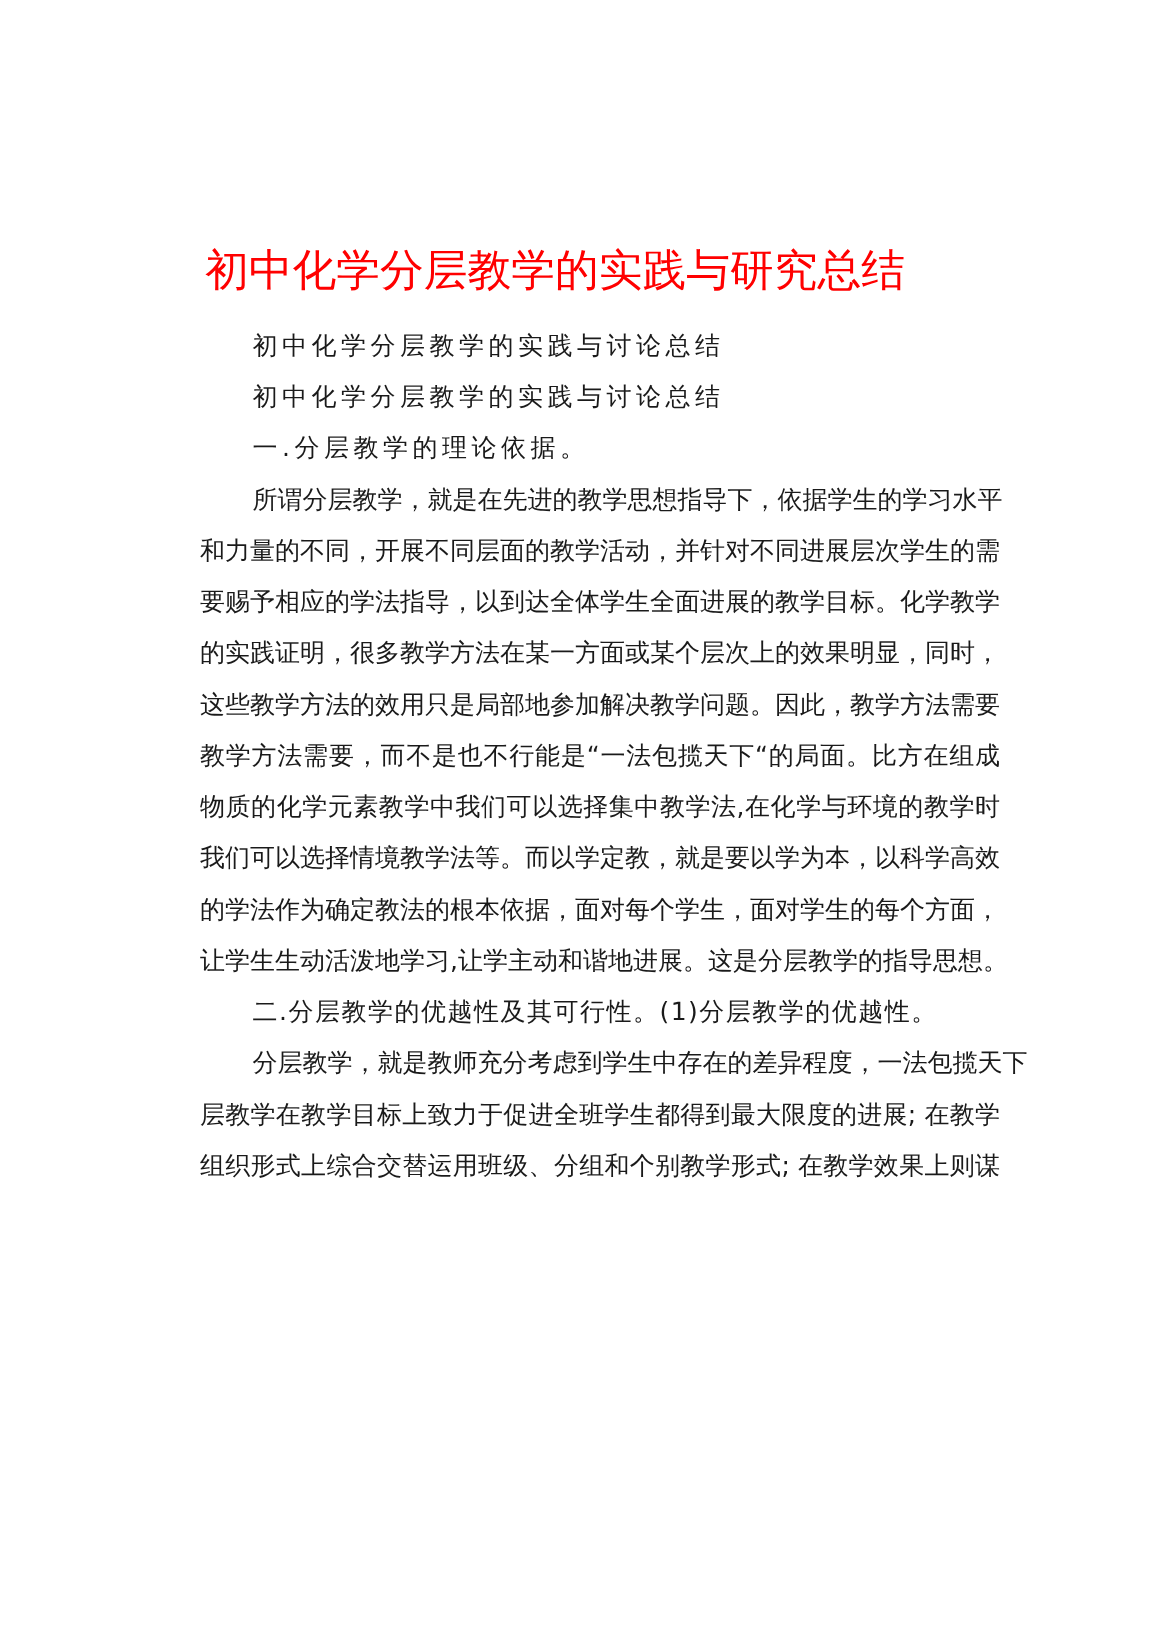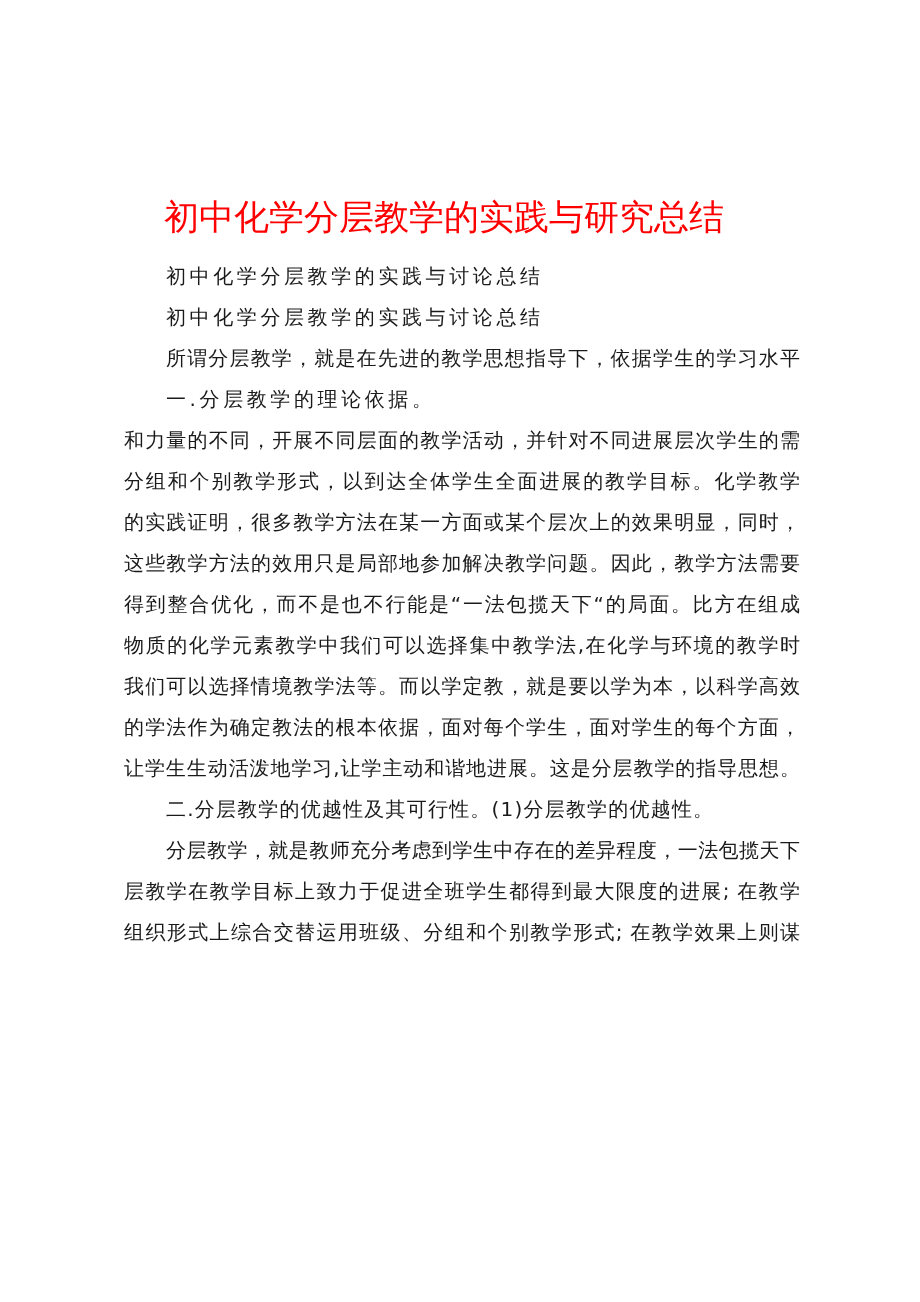--- a/index.html
+++ b/index.html
@@ -3,40 +3,40 @@
 <meta charset="utf-8">
 <style>
   html, body { margin: 0; padding: 0; background: #ffffff; }
   body { width: 920px; height: 1302px; position: relative; overflow: hidden;
          font-family: "DejaVu Sans", "Liberation Sans", sans-serif; }
   .page { position: absolute; left: 0; top: 0; width: 920px; height: 1302px; background: #fff; }
   .title { position: absolute; left: 0; top: 193px; width: 888px; text-align: center;
            font-size: 35px; line-height: 48px; color: #ff0000; letter-spacing: 0px; }
   .body { position: absolute; left: 124px; top: 256px; width: 676px; }
   .line { font-size: 20px; line-height: 41px; height: 41px; color: #1a1a1a;
-          white-space: nowrap; letter-spacing: 3.6px; }
+          white-space: nowrap; letter-spacing: 3.6px; margin-left: 36px; }
   .line.indent { padding-left: 42px; }
   .line.tight { letter-spacing: 1.2px; }
   .line.j { text-align-last: justify; text-align: justify; letter-spacing: 0; }
 </style>
 </head>
 <body>
 
 <div class="page">
   <div class="title">初中化学分层教学的实践与研究总结</div>
   <div class="body">
     <div class="line indent">初中化学分层教学的实践与讨论总结</div>
     <div class="line indent">初中化学分层教学的实践与讨论总结</div>
+    <div class="line indent">一.分层教学的理论依据。</div>
     <div class="line indent j">所谓分层教学，就是在先进的教学思想指导下，依据学生的学习水平</div>
-    <div class="line indent">一.分层教学的理论依据。</div>
     <div class="line j">和力量的不同，开展不同层面的教学活动，并针对不同进展层次学生的需</div>
-    <div class="line j">分组和个别教学形式，以到达全体学生全面进展的教学目标。化学教学</div>
+    <div class="line j">要赐予相应的学法指导，以到达全体学生全面进展的教学目标。化学教学</div>
     <div class="line j">的实践证明，很多教学方法在某一方面或某个层次上的效果明显，同时，</div>
     <div class="line j">这些教学方法的效用只是局部地参加解决教学问题。因此，教学方法需要</div>
-    <div class="line j">得到整合优化，而不是也不行能是“一法包揽天下“的局面。比方在组成</div>
+    <div class="line j">教学方法需要，而不是也不行能是“一法包揽天下“的局面。比方在组成</div>
     <div class="line j">物质的化学元素教学中我们可以选择集中教学法,在化学与环境的教学时</div>
     <div class="line j">我们可以选择情境教学法等。而以学定教，就是要以学为本，以科学高效</div>
     <div class="line j">的学法作为确定教法的根本依据，面对每个学生，面对学生的每个方面，</div>
     <div class="line j">让学生生动活泼地学习,让学主动和谐地进展。这是分层教学的指导思想。</div>
     <div class="line indent tight">二.分层教学的优越性及其可行性。(1)分层教学的优越性。</div>
     <div class="line indent j">分层教学，就是教师充分考虑到学生中存在的差异程度，一法包揽天下</div>
     <div class="line j">层教学在教学目标上致力于促进全班学生都得到最大限度的进展; 在教学</div>
     <div class="line j">组织形式上综合交替运用班级、分组和个别教学形式; 在教学效果上则谋</div>
   </div>
 </div>

